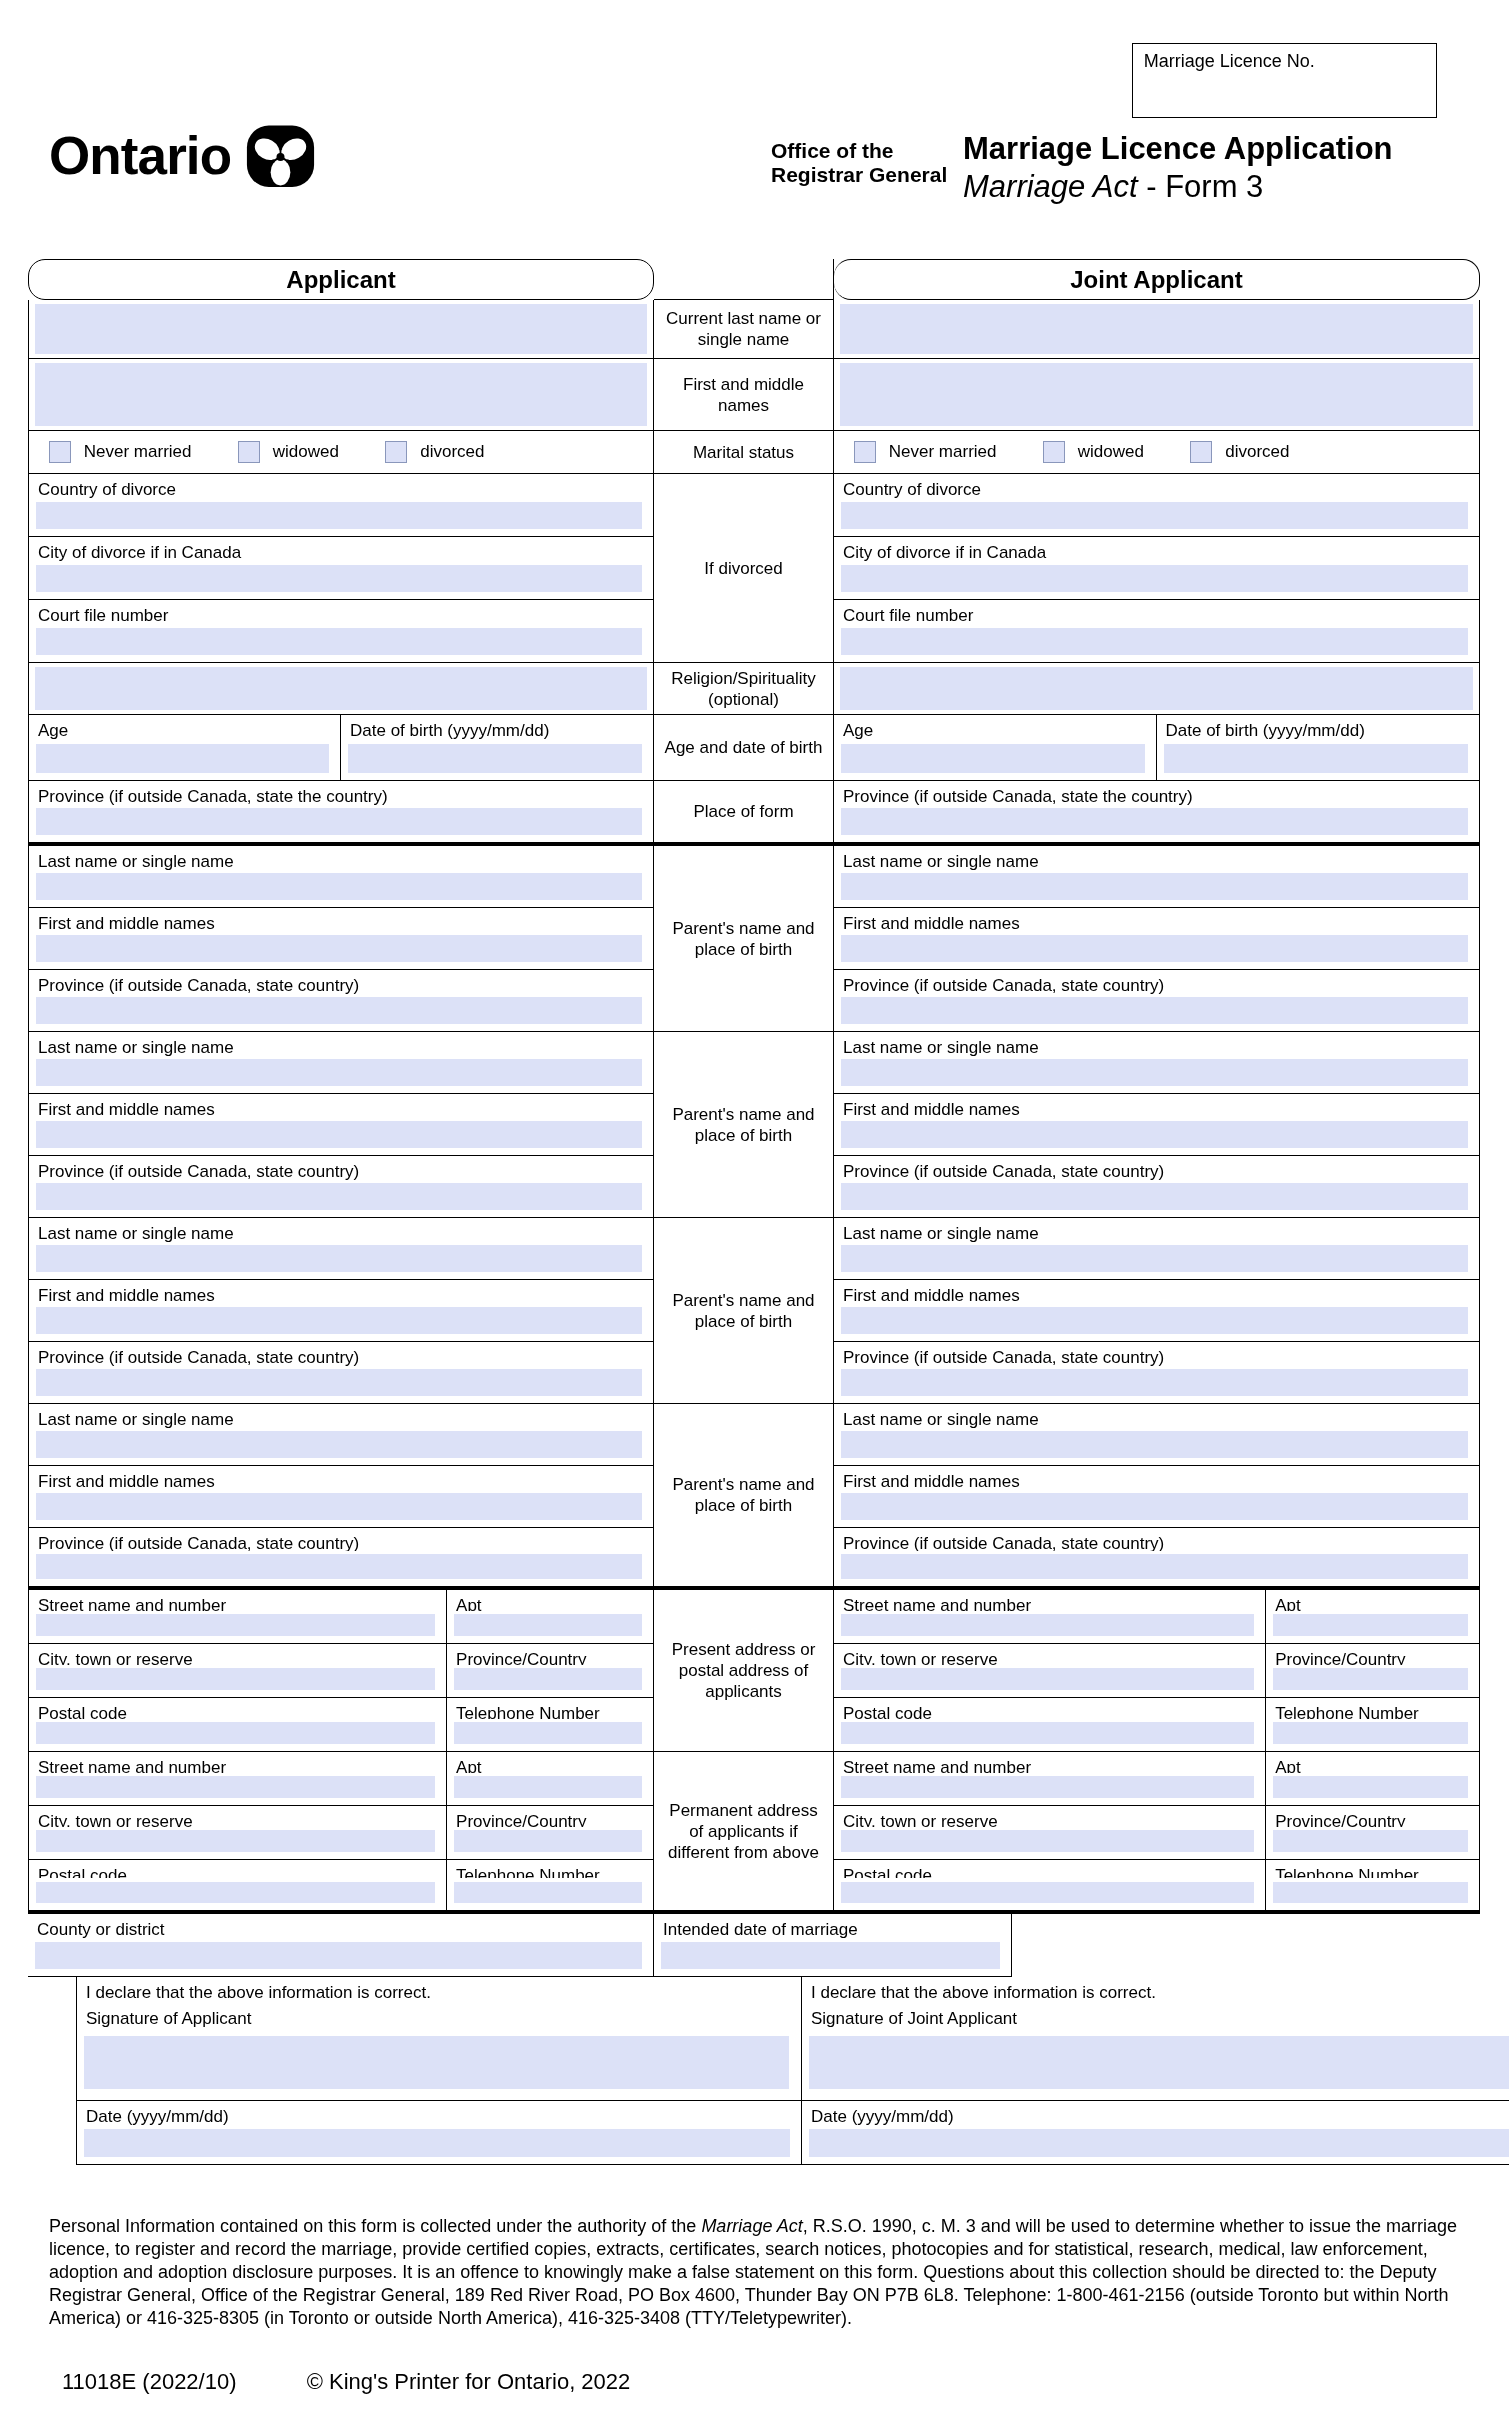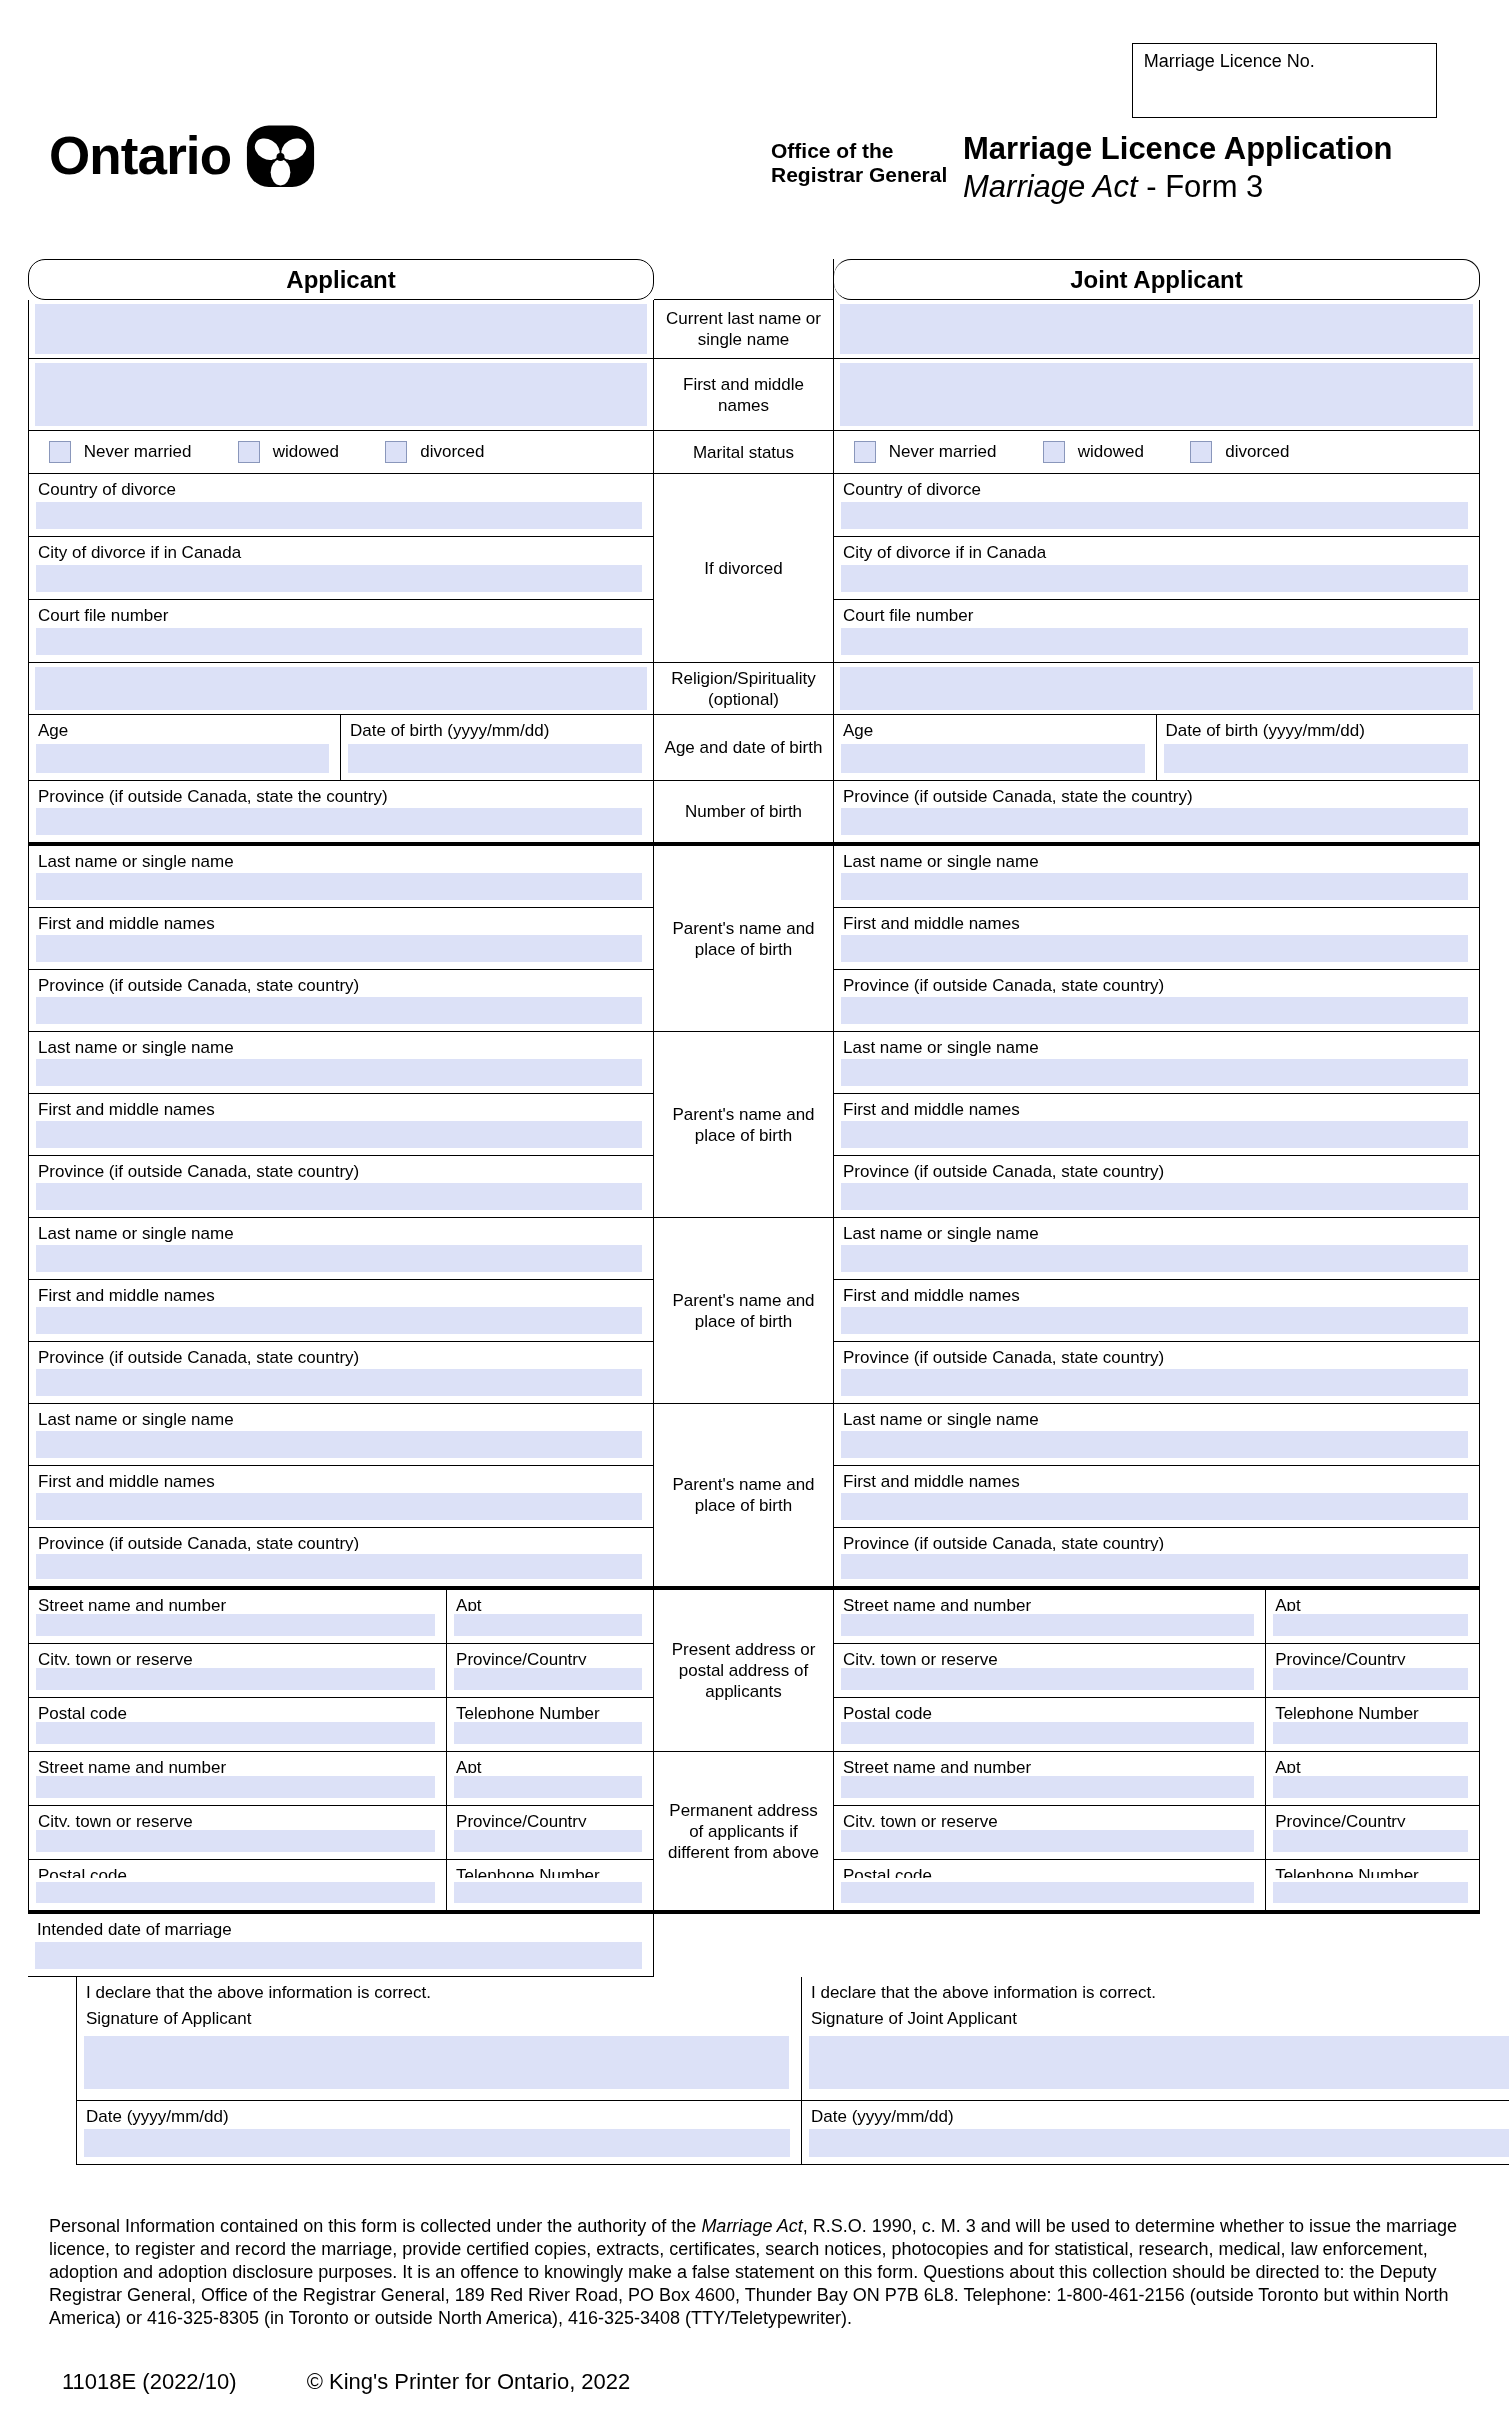--- a/index.html
+++ b/index.html
@@ -229,21 +229,21 @@
             <div class="lab">Date of birth (yyyy/mm/dd)</div>
             <input type="text" class="field" style="">
           </div>
       </div>
 
       <div class="cell bl lf thick">
           <div class="lab">Province (if outside Canada, state the country)</div>
           <input type="text" class="field" style="">
         </div>
       <div class="cell clabcell thick">
-          <div class="clab">Number of birth</div>
+          <div class="clab">Place of form</div>
         </div>
       <div class="cell lf thick">
           <div class="lab">Province (if outside Canada, state the country)</div>
           <input type="text" class="field" style="">
         </div>
 
       <div class="cell bl lf">
           <div class="lab">Last name or single name</div>
           <input type="text" class="field" style="">
         </div>
@@ -478,20 +478,24 @@
             <input type="text" class="field" style="">
           </div>
         <div class="sub">
             <div class="lab">Telephone Number</div>
             <input type="text" class="field" style="">
           </div>
       </div>
     </div>
 
     <div class="gridB">
+      <div class="cell lf">
+          <div class="lab">County or district</div>
+          <input type="text" class="field" style="">
+        </div>
       <div class="cell lf">
           <div class="lab">Intended date of marriage</div>
           <input type="text" class="field" style="">
         </div>
     </div>
 
     <div class="gridC">
       <div class="cell bl decl">
         <div class="decl-line">I declare that the above information is correct.</div>
         <div class="decl-line">Signature of Applicant</div>

